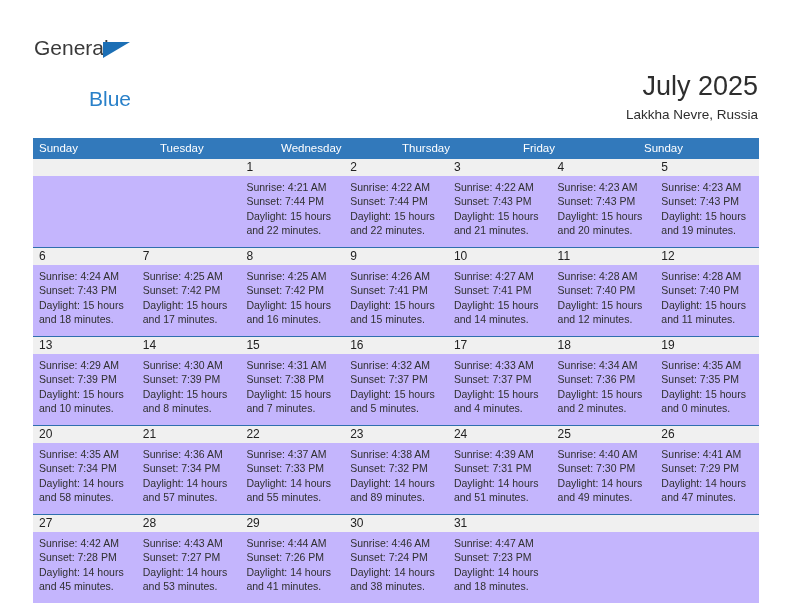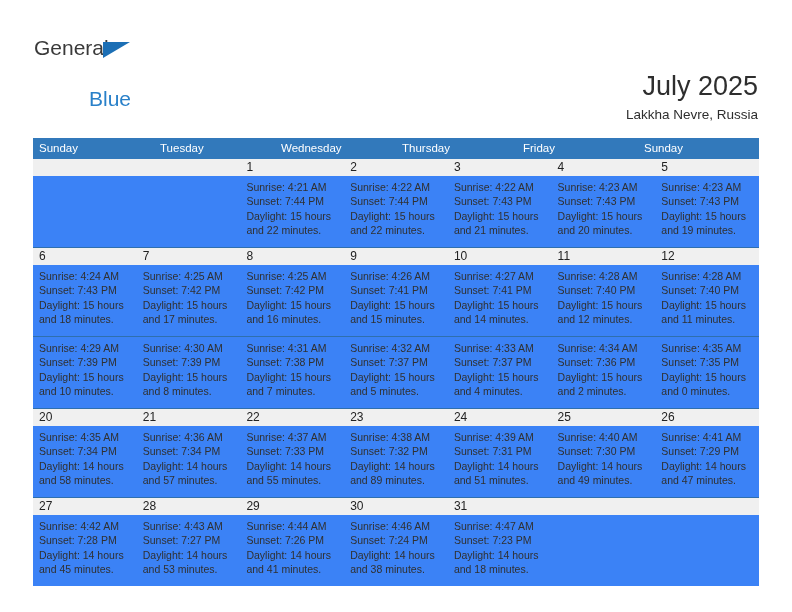--- a/index.html
+++ b/index.html
@@ -117,21 +117,21 @@
   .week:first-of-type {
     border-top: none;
   }
   .week-daynums {
     display: flex;
     background: #f0f0f0;
     height: 17px;
   }
   .week-body {
     display: flex;
-    background: #3b82f6;
+    background: #c4b5fd;
     height: 71px;
   }
   .dn-cell {
     flex: 1 1 0;
     box-sizing: border-box;
     padding-left: 6px;
     font-size: 12px;
     line-height: 17px;
     color: #222222;
   }
@@ -289,20 +289,29 @@
             </div>
             <div class="db-cell">
               <span class="ln">Sunrise: 4:28 AM</span>
               <span class="ln">Sunset: 7:40 PM</span>
               <span class="ln">Daylight: 15 hours</span>
               <span class="ln">and 11 minutes.</span>
             </div>
           </div>
         </div>
         <div class="week">
+          <div class="week-daynums">
+            <div class="dn-cell">13</div>
+            <div class="dn-cell">14</div>
+            <div class="dn-cell">15</div>
+            <div class="dn-cell">16</div>
+            <div class="dn-cell">17</div>
+            <div class="dn-cell">18</div>
+            <div class="dn-cell">19</div>
+          </div>
           <div class="week-body">
             <div class="db-cell">
               <span class="ln">Sunrise: 4:29 AM</span>
               <span class="ln">Sunset: 7:39 PM</span>
               <span class="ln">Daylight: 15 hours</span>
               <span class="ln">and 10 minutes.</span>
             </div>
             <div class="db-cell">
               <span class="ln">Sunrise: 4:30 AM</span>
               <span class="ln">Sunset: 7:39 PM</span>

